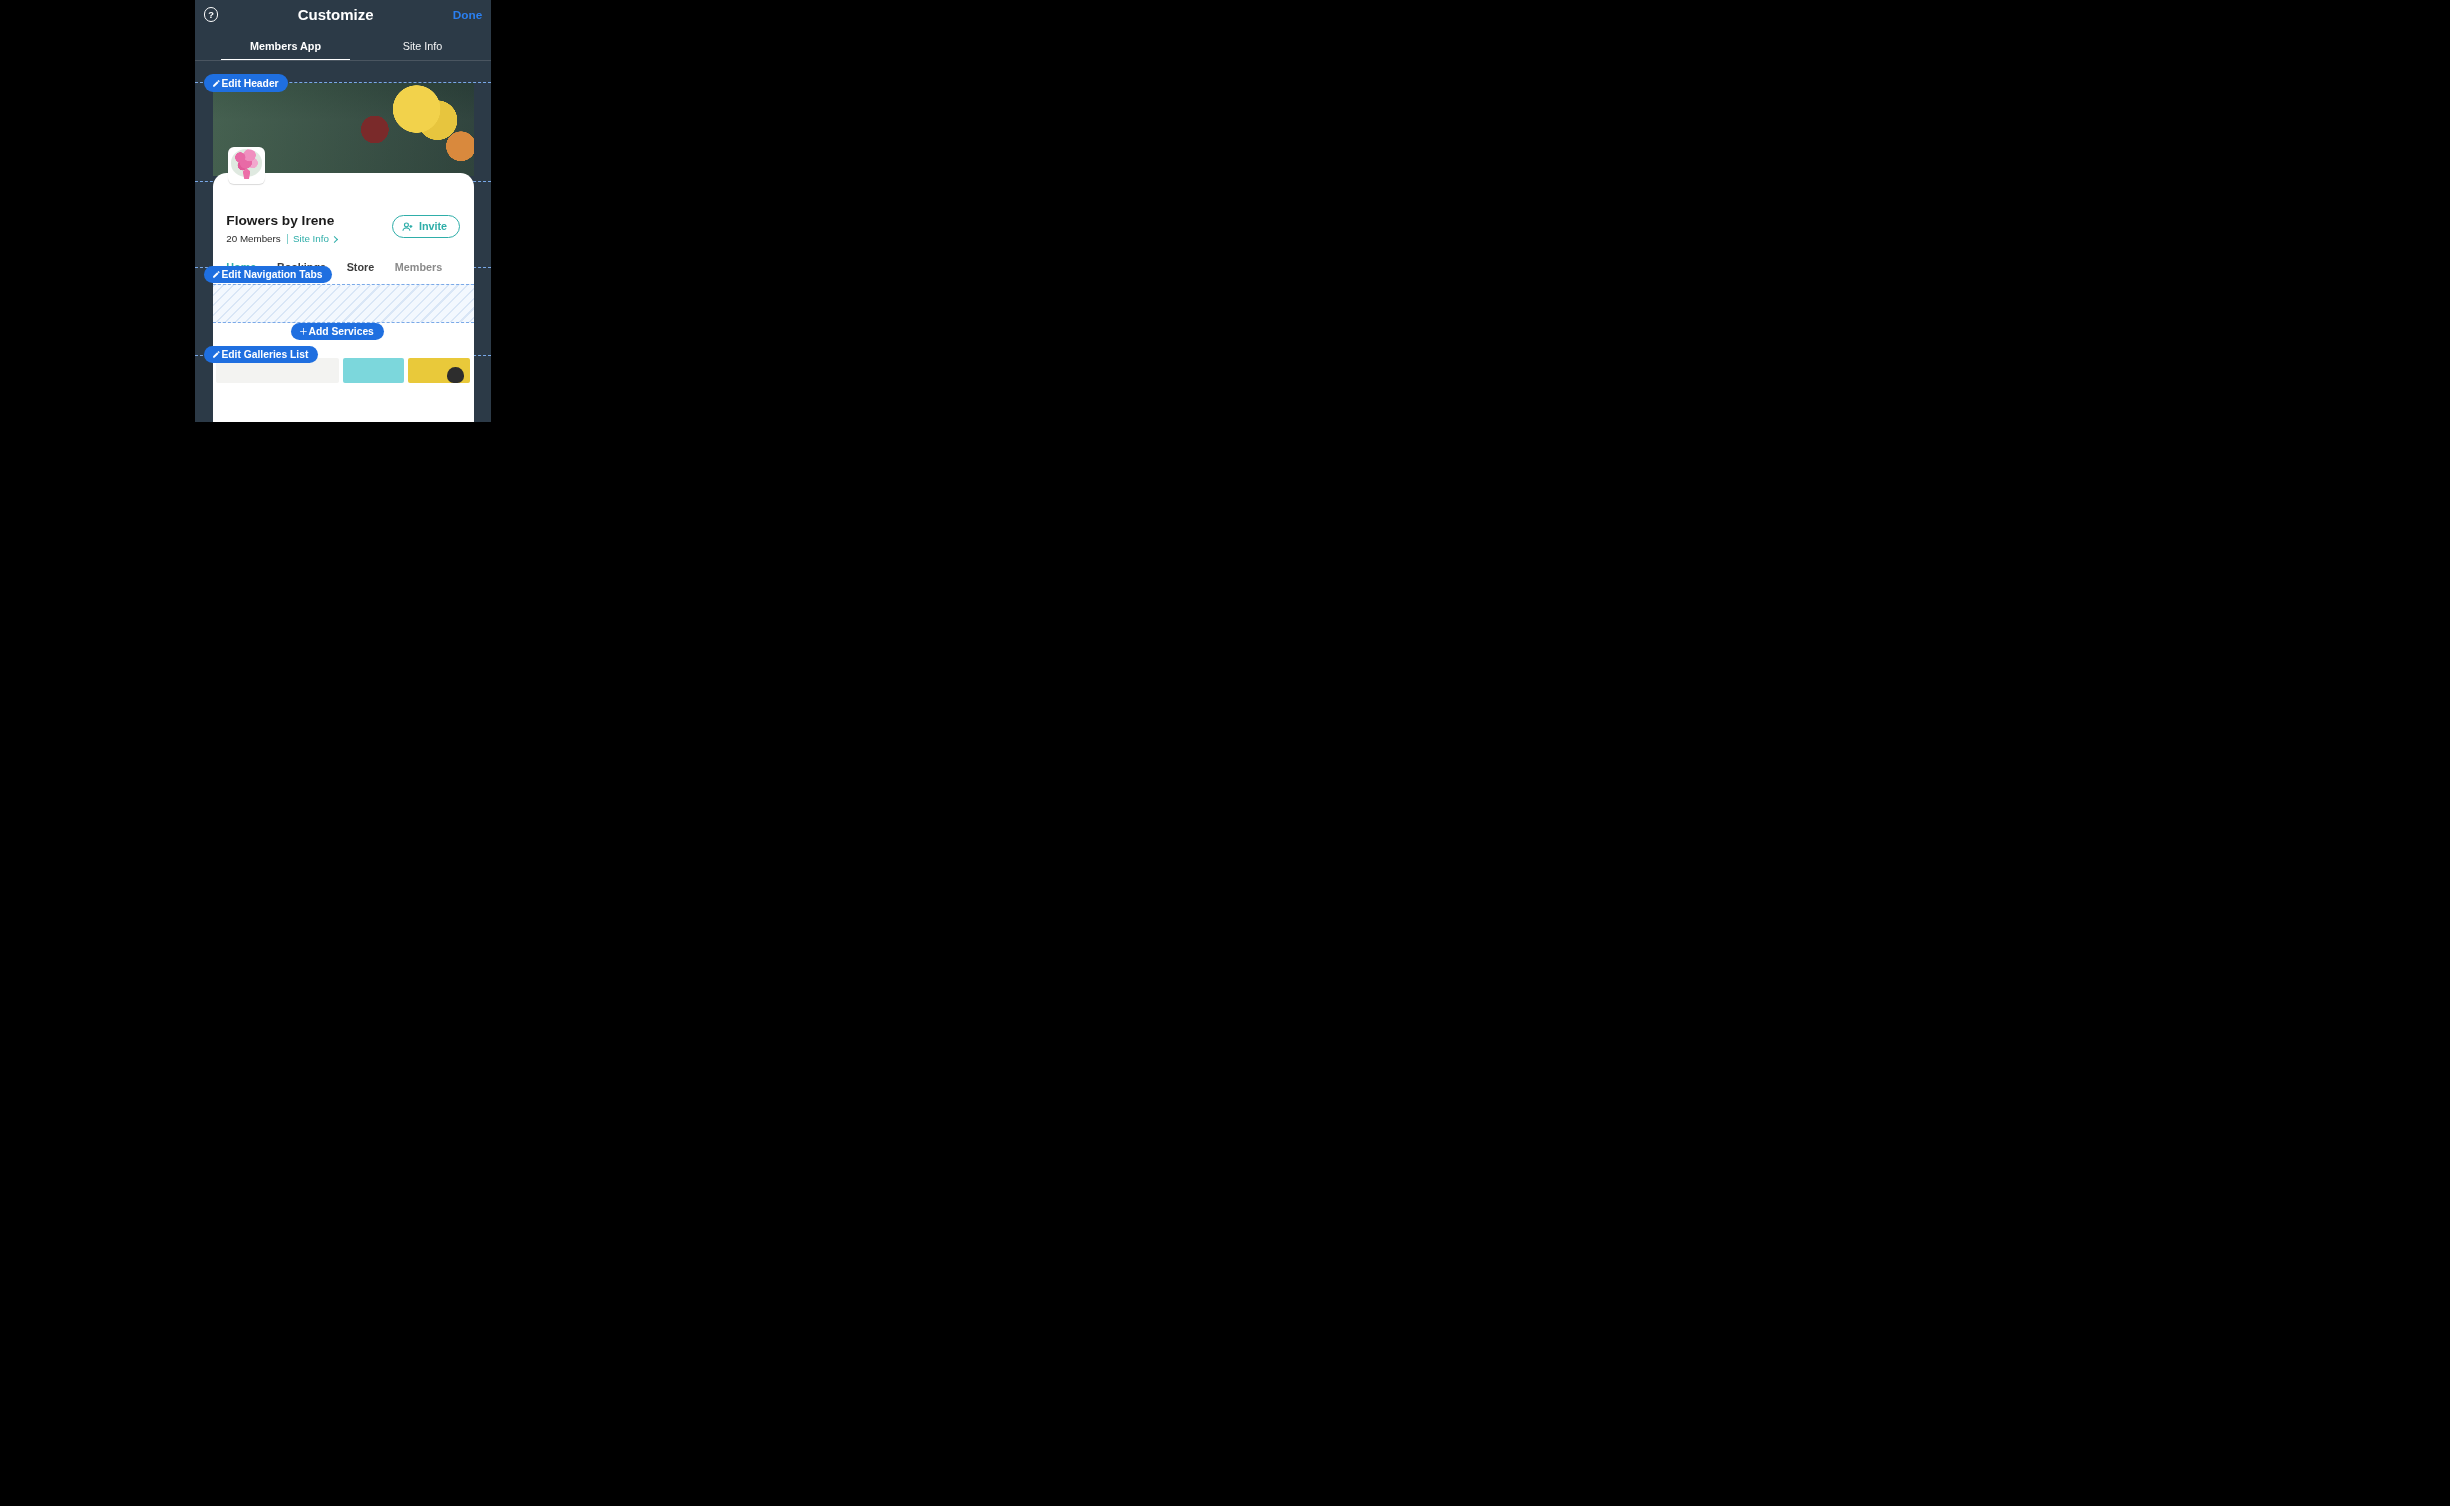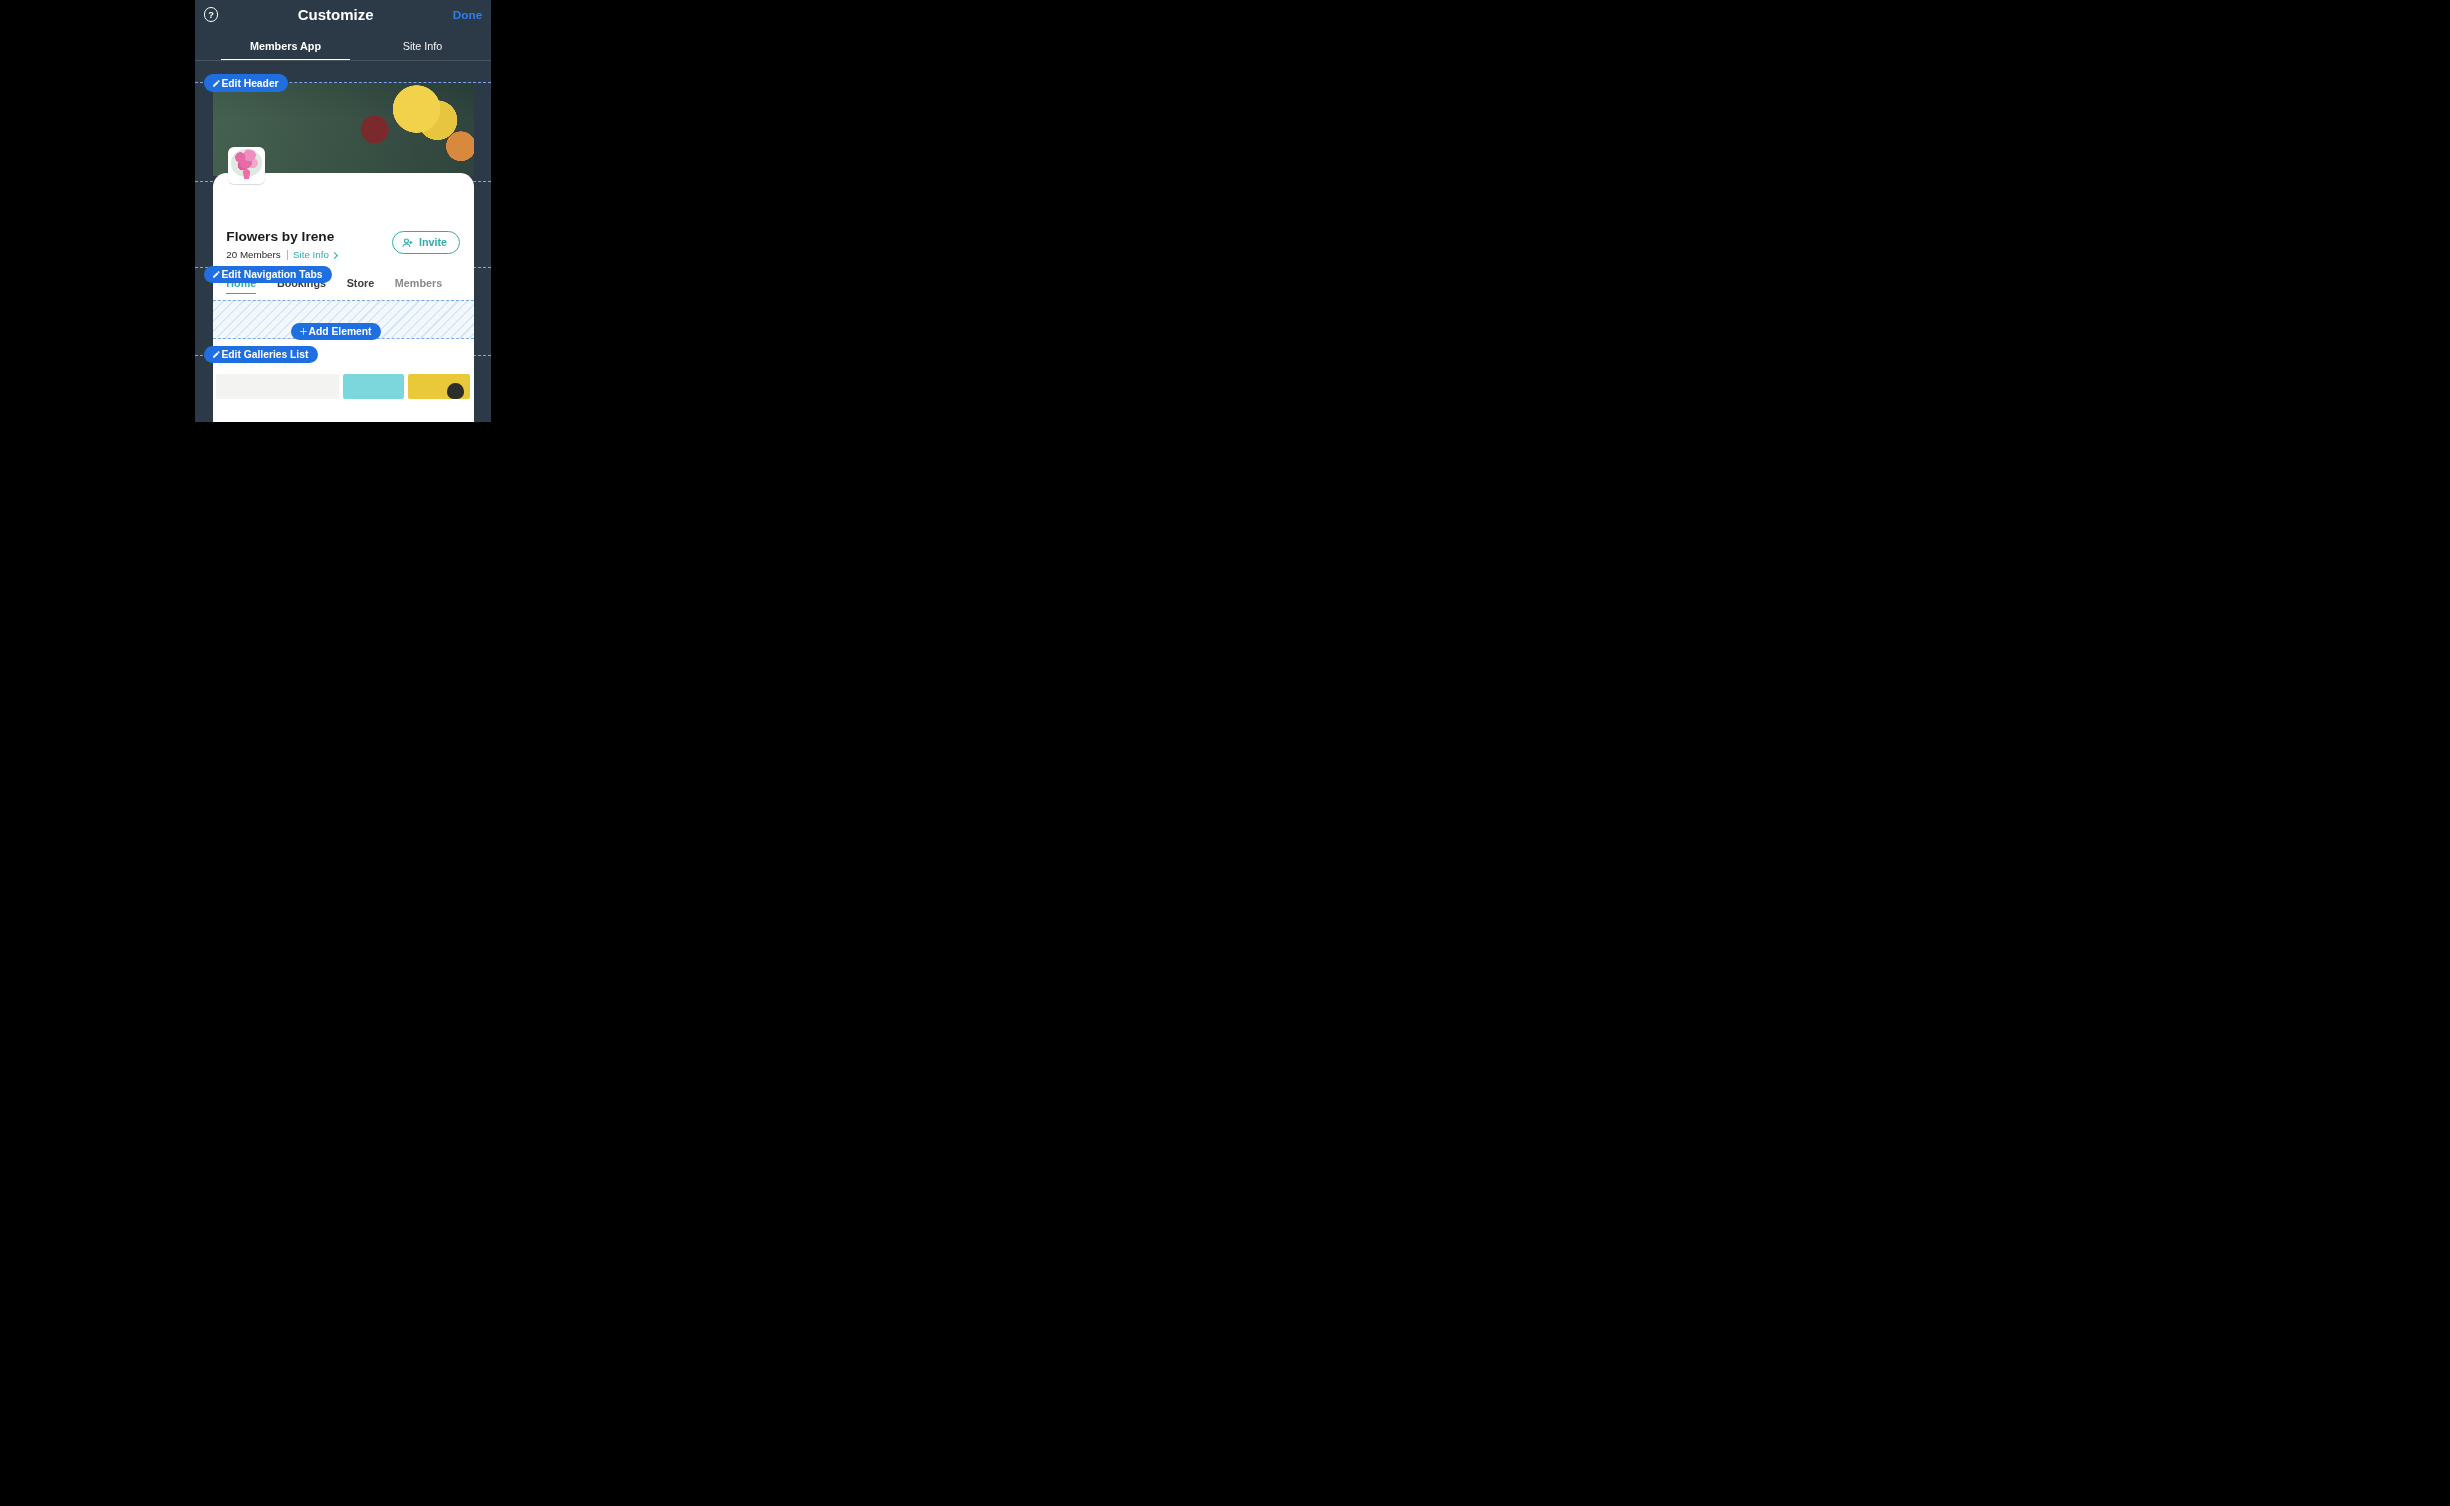--- a/index.html
+++ b/index.html
@@ -159,21 +159,21 @@
   
   .card {
     position: absolute;
     left: 17.6px;
     top: 112px;
     width: 261px;
     background: #fff;
     border-top-left-radius: 13.7px;
     border-top-right-radius: 13.7px;
     z-index: 10;
-    padding-top: 56px;
+    padding-top: 40px;
     padding-bottom: 1px;
     min-height: 289px;
   }
   .card-head {
     display: flex;
     justify-content: space-between;
     align-items: flex-start;
     padding: 0 13.7px;
   }
   .site-title {
@@ -359,21 +359,21 @@
       <svg viewBox="0 0 24 24">
           <path d="M3 17.25V21h3.75L17.8 9.94l-3.75-3.75L3 17.25zM20.7 7.04a1 1 0 0 0 0-1.41l-2.34-2.34a1 1 0 0 0-1.41 0l-1.83 1.83 3.75 3.75 1.83-1.83z"></path>
         </svg>
       <span>Edit Navigation Tabs</span>
     </div>
 
     <div class="pill" style="left:96px; top:262px;">
       <svg viewBox="0 0 24 24">
           <path d="M11 3h2v18h-2zM3 11h18v2H3z"></path>
         </svg>
-      <span>Add Element</span>
+      <span>Add Services</span>
     </div>
 
     <div class="dashed-line" style="top:294px;"></div>
 
     <div class="pill" style="left:8.8px; top:285px;">
       <svg viewBox="0 0 24 24">
           <path d="M3 17.25V21h3.75L17.8 9.94l-3.75-3.75L3 17.25zM20.7 7.04a1 1 0 0 0 0-1.41l-2.34-2.34a1 1 0 0 0-1.41 0l-1.83 1.83 3.75 3.75 1.83-1.83z"></path>
         </svg>
       <span>Edit Galleries List</span>
     </div>

